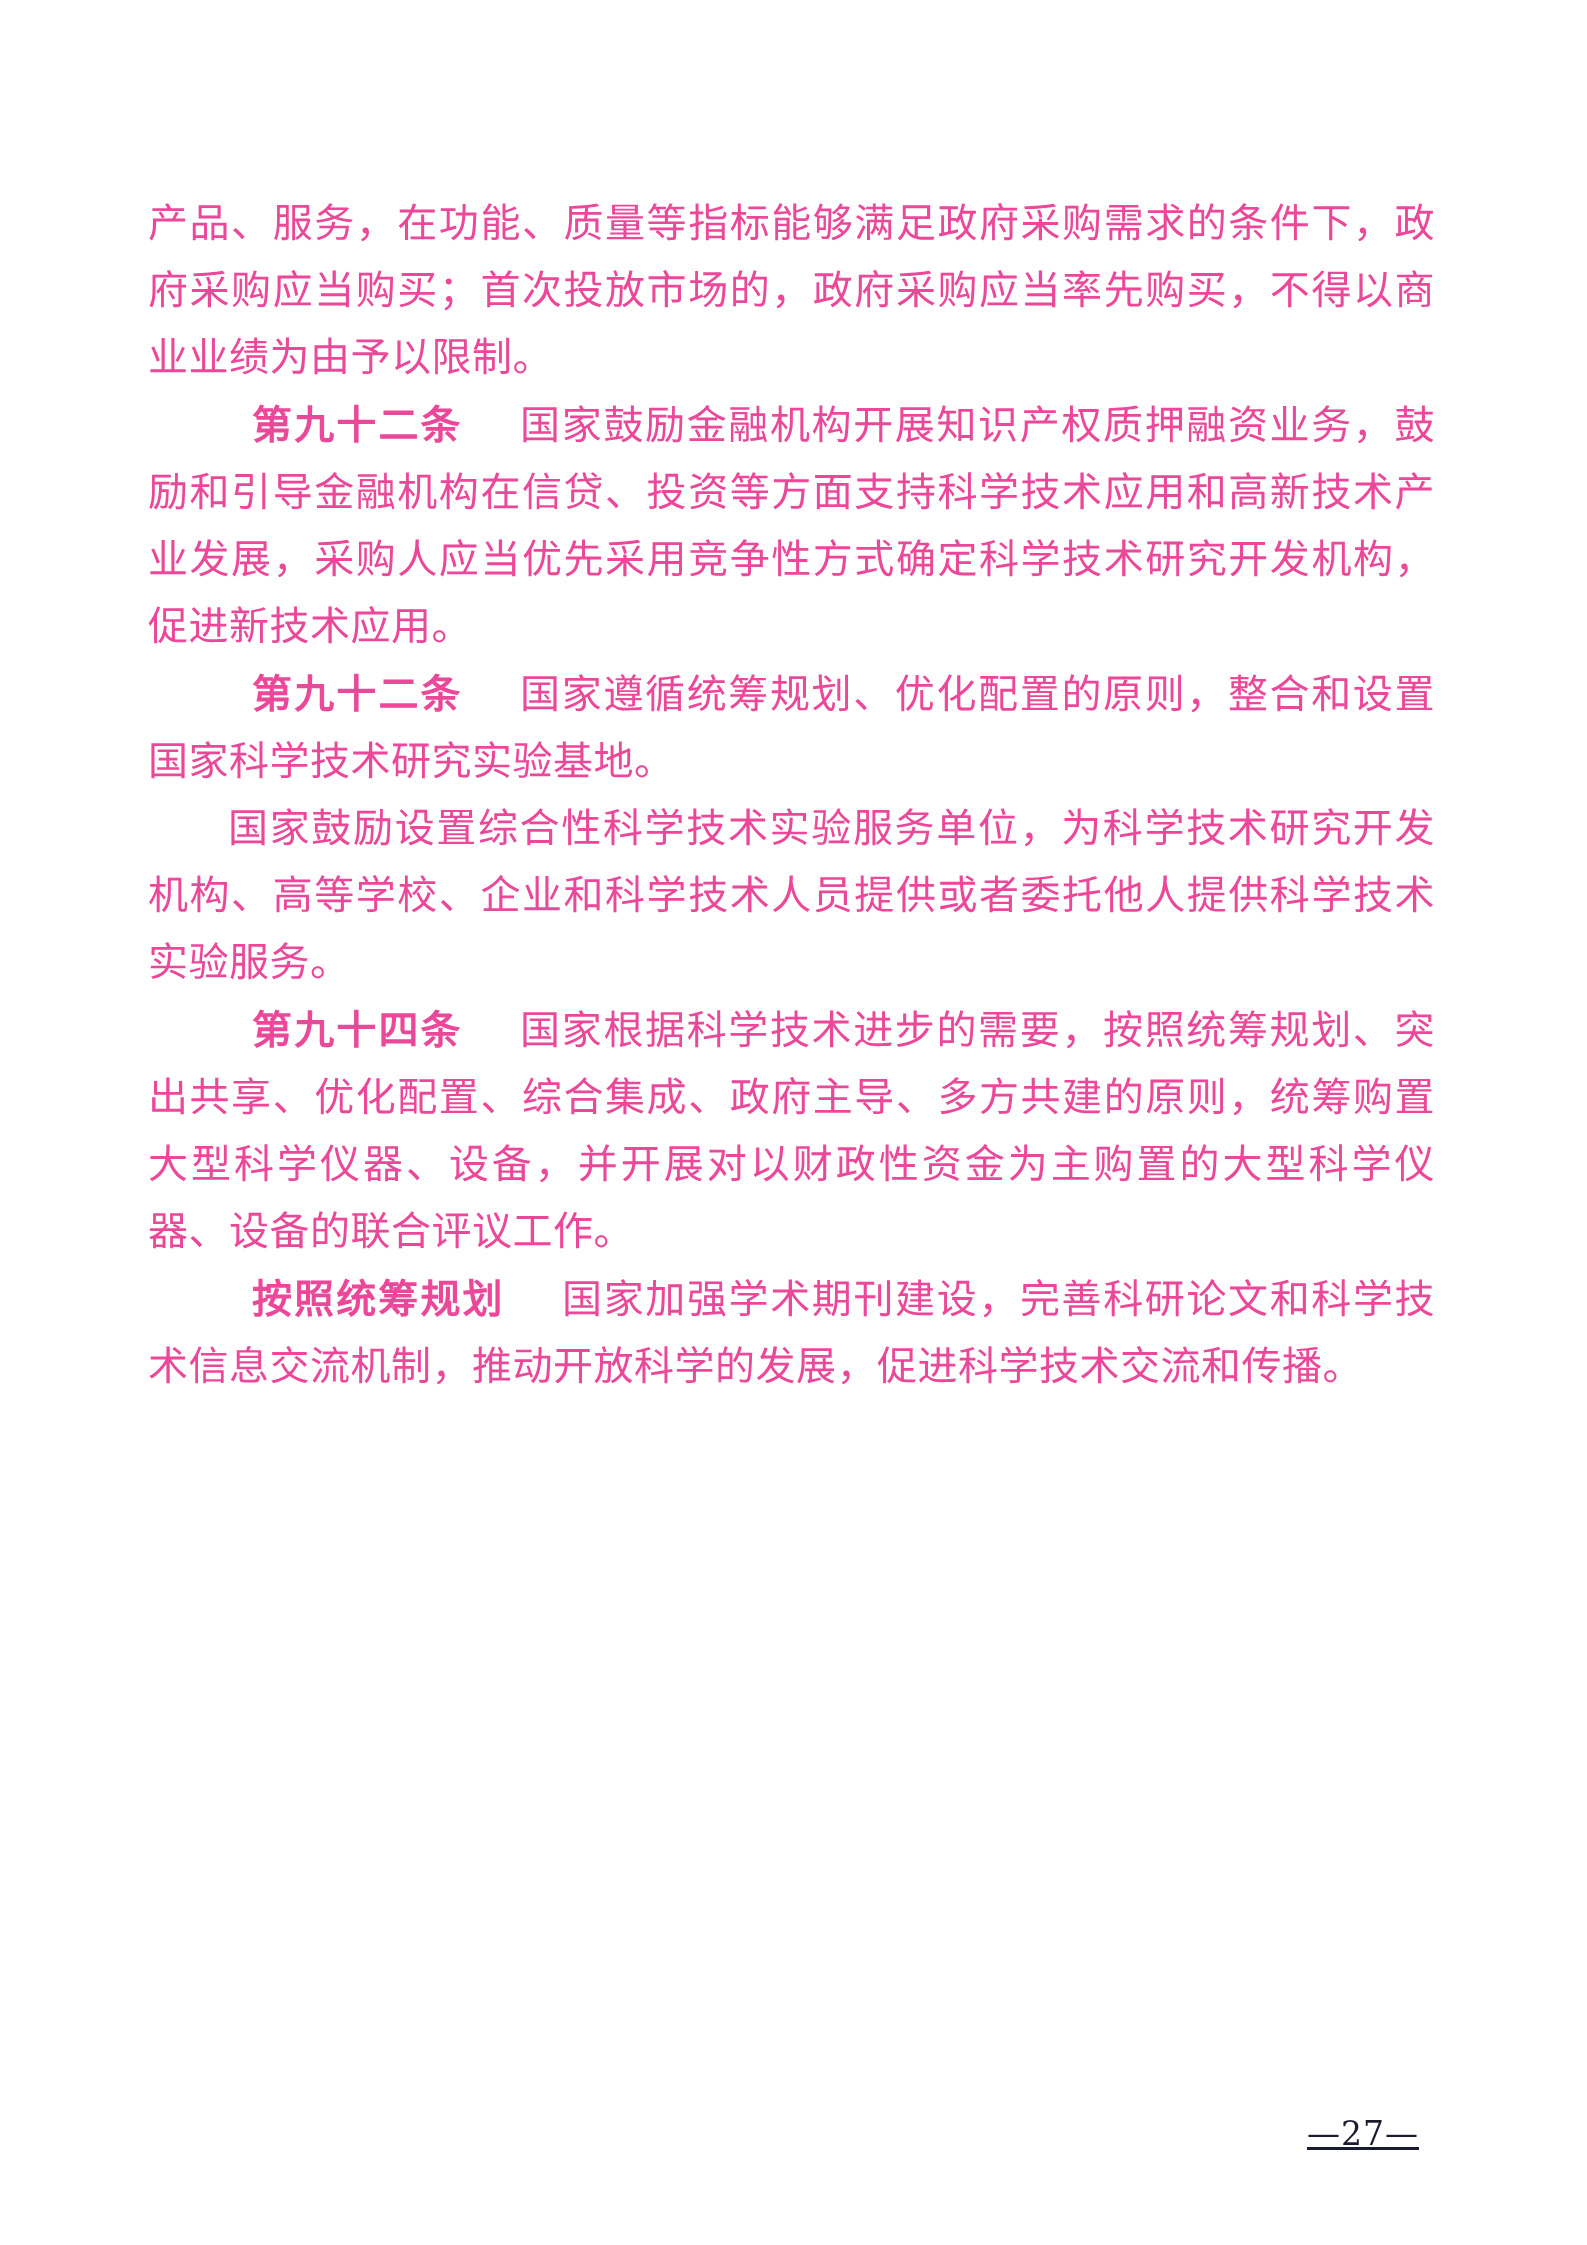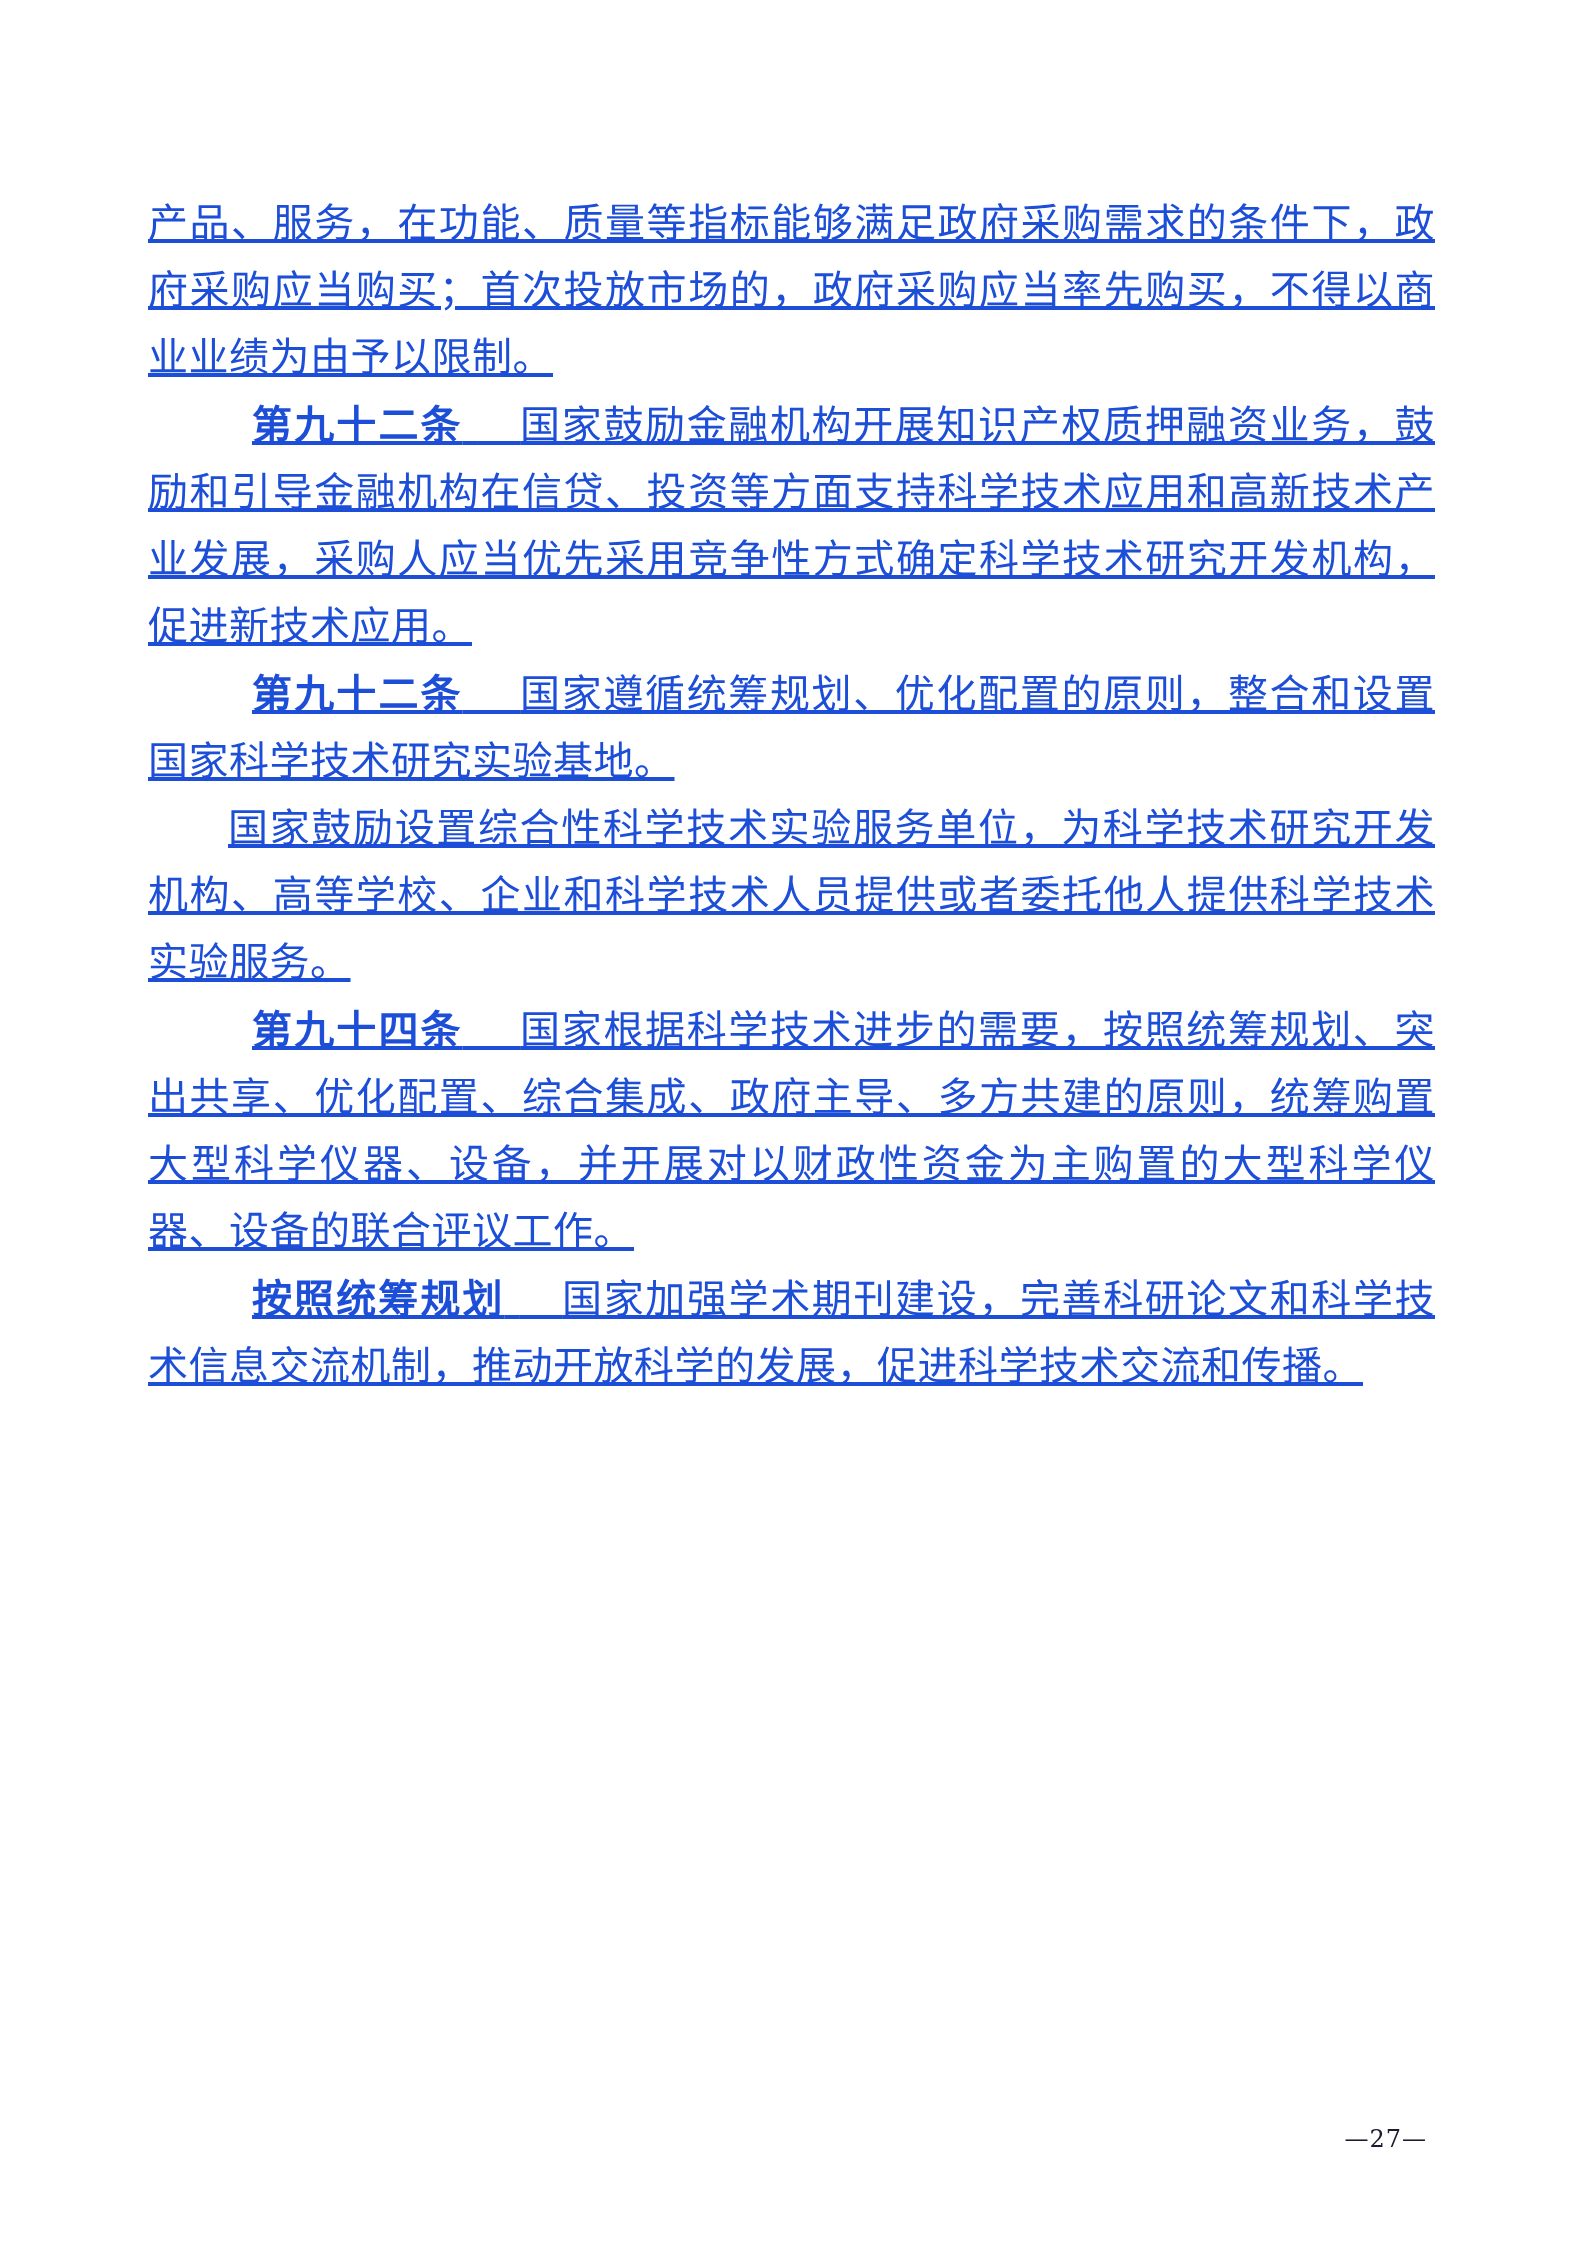--- a/index.html
+++ b/index.html
@@ -23,43 +23,43 @@
     height: 2245px;
     box-sizing: border-box;
     padding: 190px 152px 0 148px;
   }
   .body-text {
     font-size: 40px;
     line-height: 67px;
     letter-spacing: 0.5px;
     text-align: justify;
     text-justify: inter-ideograph;
-    color: #1d4ed8;
-    text-decoration: underline;
+    color: #ec4899;
   }
   p.para {
     margin: 0 0 0 0;
     text-indent: 0;
   }
   p.indent {
     text-indent: 80px;
   }
   .article-label {
     font-weight: bold;
     letter-spacing: 1px;
     margin-left: 24px;
   }
   .page-number {
     position: absolute;
-    right: 160px;
+    right: 168px;
     bottom: 92px;
-    font-size: 24px;
+    font-size: 33px;
     letter-spacing: 1px;
     color: #1b1b30;
     font-family: "DejaVu Serif", "Liberation Serif", serif;
+    text-decoration: underline;
   }
 </style>
 </head>
 <body>
 
 <div class="page">
   <div class="body-text">
 
     <p class="para">
       <span>产品、服务，在功能、质量等指标能够满足政府采购需求的条件下，政府采购应当购买；首次投放市场的，政府采购应当率先购买，不得以商业业绩为由予以限制。</span>

